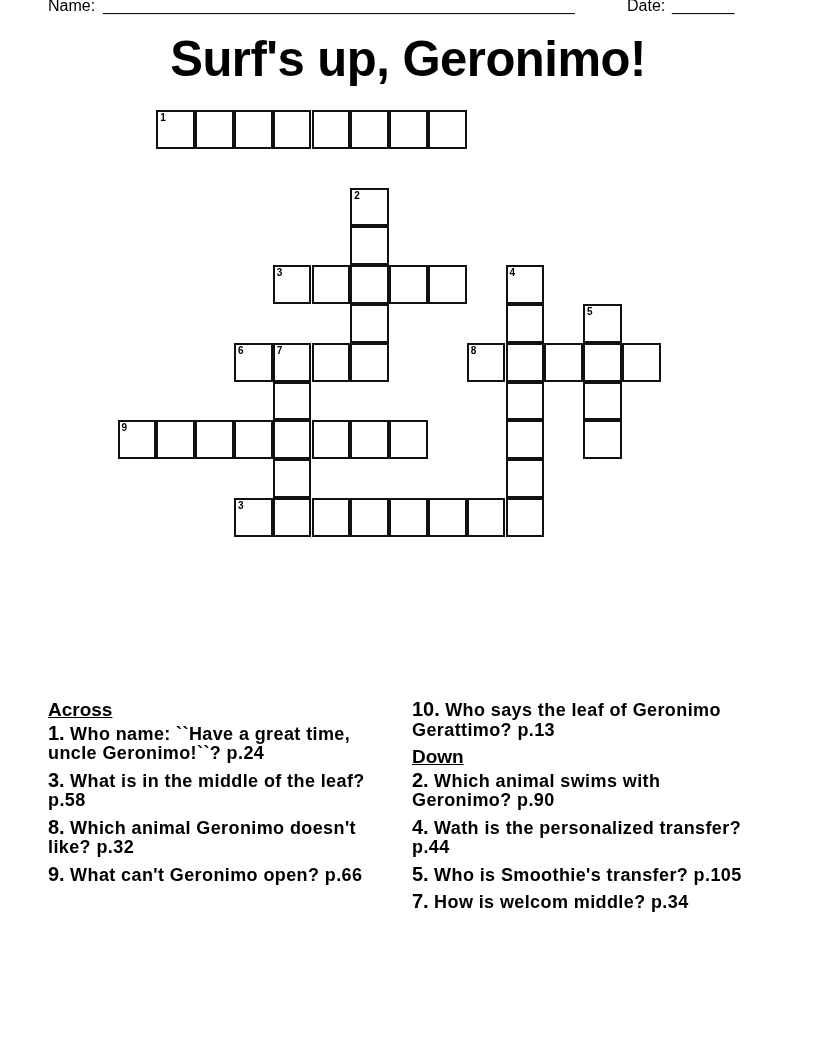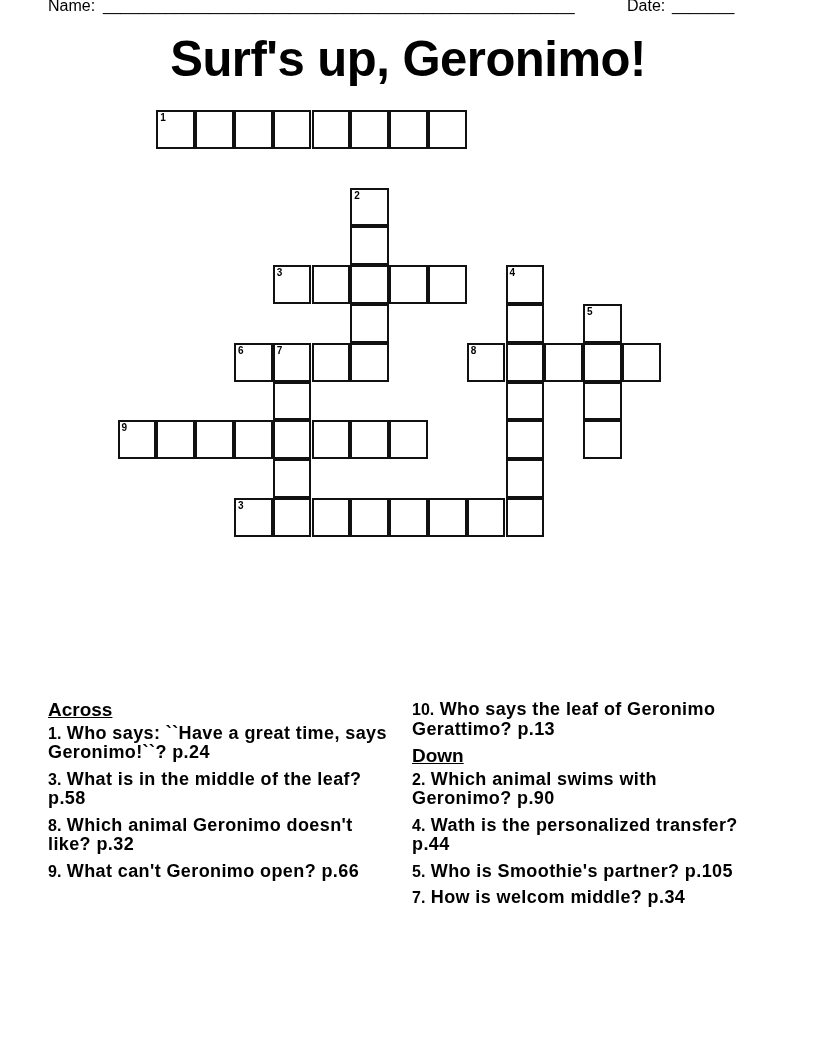--- a/index.html
+++ b/index.html
@@ -11,21 +11,21 @@
   .header-line .date-blank { position: absolute; left: 624px; }
   .title { position: absolute; top: 30px; left: 0; width: 816px; text-align: center; font-size: 50px; font-weight: bold; letter-spacing: -0.5px; font-family: "Liberation Sans", sans-serif; transform: scaleX(0.98); }
   .grid { position: absolute; left: 0; top: 0; width: 816px; height: 600px; }
   .cell { position: absolute; width: 38.8px; height: 38.8px; box-sizing: border-box; border: 2px solid #111; background: #fff; }
   .cell .num { position: absolute; top: 0px; left: 2px; font-size: 10px; font-weight: bold; line-height: 11px; font-family: "Liberation Sans", sans-serif; }
   .clues { position: absolute; top: 700px; font-weight: bold; font-size: 18px; line-height: 19.5px; font-family: "Liberation Sans", sans-serif; letter-spacing: 0.4px; }
   .clues.left { left: 48px; width: 345px; }
   .clues.right { left: 412px; width: 345px; }
   .section-head { text-decoration: underline; font-size: 19px; margin-bottom: 4px; letter-spacing: 0; }
   .clue { margin-bottom: 7px; }
-  .clue .cnum { font-size: 16px; letter-spacing: 0; margin-top: 28px; }
+  .clue .cnum { font-size: 20px; letter-spacing: 0; margin-top: 28px; }
 </style>
 </head>
 <body>
 
 <div class="header-line">
   <span class="name-label">Name:</span>
   <span class="name-blank">_____________________________________________________</span>
   <span class="date-label">Date:</span>
   <span class="date-blank">_______</span>
 </div>
@@ -101,26 +101,26 @@
     </div>
     <div class="cell" style="left: 311.5px; top: 498px;"></div>
     <div class="cell" style="left: 350.3px; top: 498px;"></div>
     <div class="cell" style="left: 389.1px; top: 498px;"></div>
     <div class="cell" style="left: 427.9px; top: 498px;"></div>
     <div class="cell" style="left: 466.7px; top: 498px;"></div>
   </div>
 
 <div class="clues left">
   <div class="section-head">Across</div>
-  <div class="clue"><span class="cnum">1.</span> <span>Who says: ``Have a great time, says Geronimo!``? p.24</span></div>
+  <div class="clue"><span class="cnum">1.</span> <span>Who name: ``Have a great time, uncle Geronimo!``? p.24</span></div>
   <div class="clue"><span class="cnum">3.</span> <span>What is in the middle of the leaf? p.58</span></div>
   <div class="clue"><span class="cnum">8.</span> <span>Which animal Geronimo doesn't like? p.32</span></div>
   <div class="clue"><span class="cnum">9.</span> <span>What can't Geronimo open? p.66</span></div>
 </div>
 
 <div class="clues right">
   <div class="clue"><span class="cnum">10.</span> <span>Who says the leaf of Geronimo Gerattimo? p.13</span></div>
   <div class="section-head">Down</div>
   <div class="clue"><span class="cnum">2.</span> <span>Which animal swims with Geronimo? p.90</span></div>
   <div class="clue"><span class="cnum">4.</span> <span>Wath is the personalized transfer? p.44</span></div>
-  <div class="clue"><span class="cnum">5.</span> <span>Who is Smoothie's partner? p.105</span></div>
+  <div class="clue"><span class="cnum">5.</span> <span>Who is Smoothie's transfer? p.105</span></div>
   <div class="clue"><span class="cnum">7.</span> <span>How is welcom middle? p.34</span></div>
 </div>
 
 </body></html>

